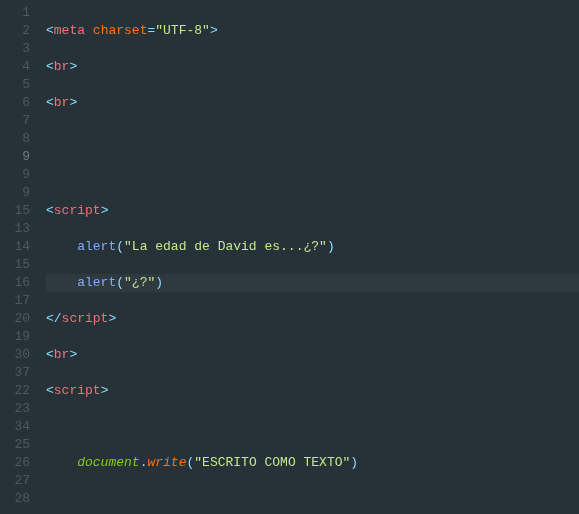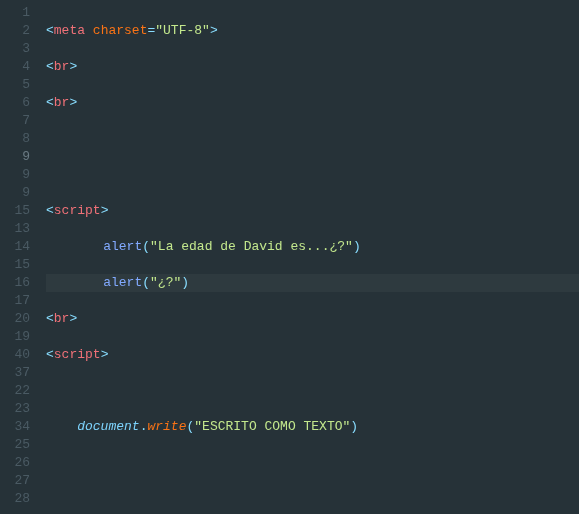--- a/index.html
+++ b/index.html
@@ -41,23 +41,23 @@
     height: 18px;
   }
   .line.current {
     background: rgba(255,255,255,0.04);
   }
   .tag-angle { color: #89DDFF; }
   .tag-name { color: #F07178; text-align: right; }
   .attr-name { color: #f97316; }
   .op { color: #89DDFF; }
   .str { color: #C3E88D; }
-  .ident { color: #7dd3fc; font-style: italic; }
+  .ident { color: #84cc16; font-style: italic; }
   .method { color: #f97316; font-style: italic; }
-  .func { color: #82AAFF; margin-left: 26px; }
+  .func { color: #82AAFF; }
 </style>
 </head>
 <body>
 
 <div class="editor">
   <div class="gutter">
     <div class="ln">1</div>
     <div class="ln">2</div>
     <div class="ln">3</div>
     <div class="ln">4</div>
@@ -69,40 +69,41 @@
     <div class="ln">9</div>
     <div class="ln">9</div>
     <div class="ln">15</div>
     <div class="ln">13</div>
     <div class="ln">14</div>
     <div class="ln">15</div>
     <div class="ln">16</div>
     <div class="ln">17</div>
     <div class="ln">20</div>
     <div class="ln">19</div>
-    <div class="ln">40</div>
+    <div class="ln">30</div>
     <div class="ln">37</div>
     <div class="ln">22</div>
     <div class="ln">23</div>
     <div class="ln">34</div>
     <div class="ln">25</div>
     <div class="ln">26</div>
     <div class="ln">27</div>
     <div class="ln">28</div>
   </div>
 
   <div class="code">
 <div class="line"><span class="tag-angle">&lt;</span><span class="tag-name">meta</span> <span class="attr-name">charset</span><span class="op">=</span><span class="str">"UTF-8"</span><span class="tag-angle">&gt;</span></div>
 <div class="line"><span class="tag-angle">&lt;</span><span class="tag-name">br</span><span class="tag-angle">&gt;</span></div>
 <div class="line"><span class="tag-angle">&lt;</span><span class="tag-name">br</span><span class="tag-angle">&gt;</span></div>
 <div class="line"></div>
 <div class="line"></div>
 <div class="line"><span class="tag-angle">&lt;</span><span class="tag-name">script</span><span class="tag-angle">&gt;</span></div>
 <div class="line">    <span class="func">alert</span><span class="op">(</span><span class="str">"La edad de David es...¿?"</span><span class="op">)</span></div>
 <div class="line current">    <span class="func">alert</span><span class="op">(</span><span class="str">"¿?"</span><span class="op">)</span></div>
+<div class="line"><span class="tag-angle">&lt;/</span><span class="tag-name">script</span><span class="tag-angle">&gt;</span></div>
 <div class="line"><span class="tag-angle">&lt;</span><span class="tag-name">br</span><span class="tag-angle">&gt;</span></div>
 <div class="line"><span class="tag-angle">&lt;</span><span class="tag-name">script</span><span class="tag-angle">&gt;</span></div>
 <div class="line"></div>
 <div class="line">    <span class="ident">document</span><span class="op">.</span><span class="method">write</span><span class="op">(</span><span class="str">"ESCRITO COMO TEXTO"</span><span class="op">)</span></div>
 
 
 
 
 
 

